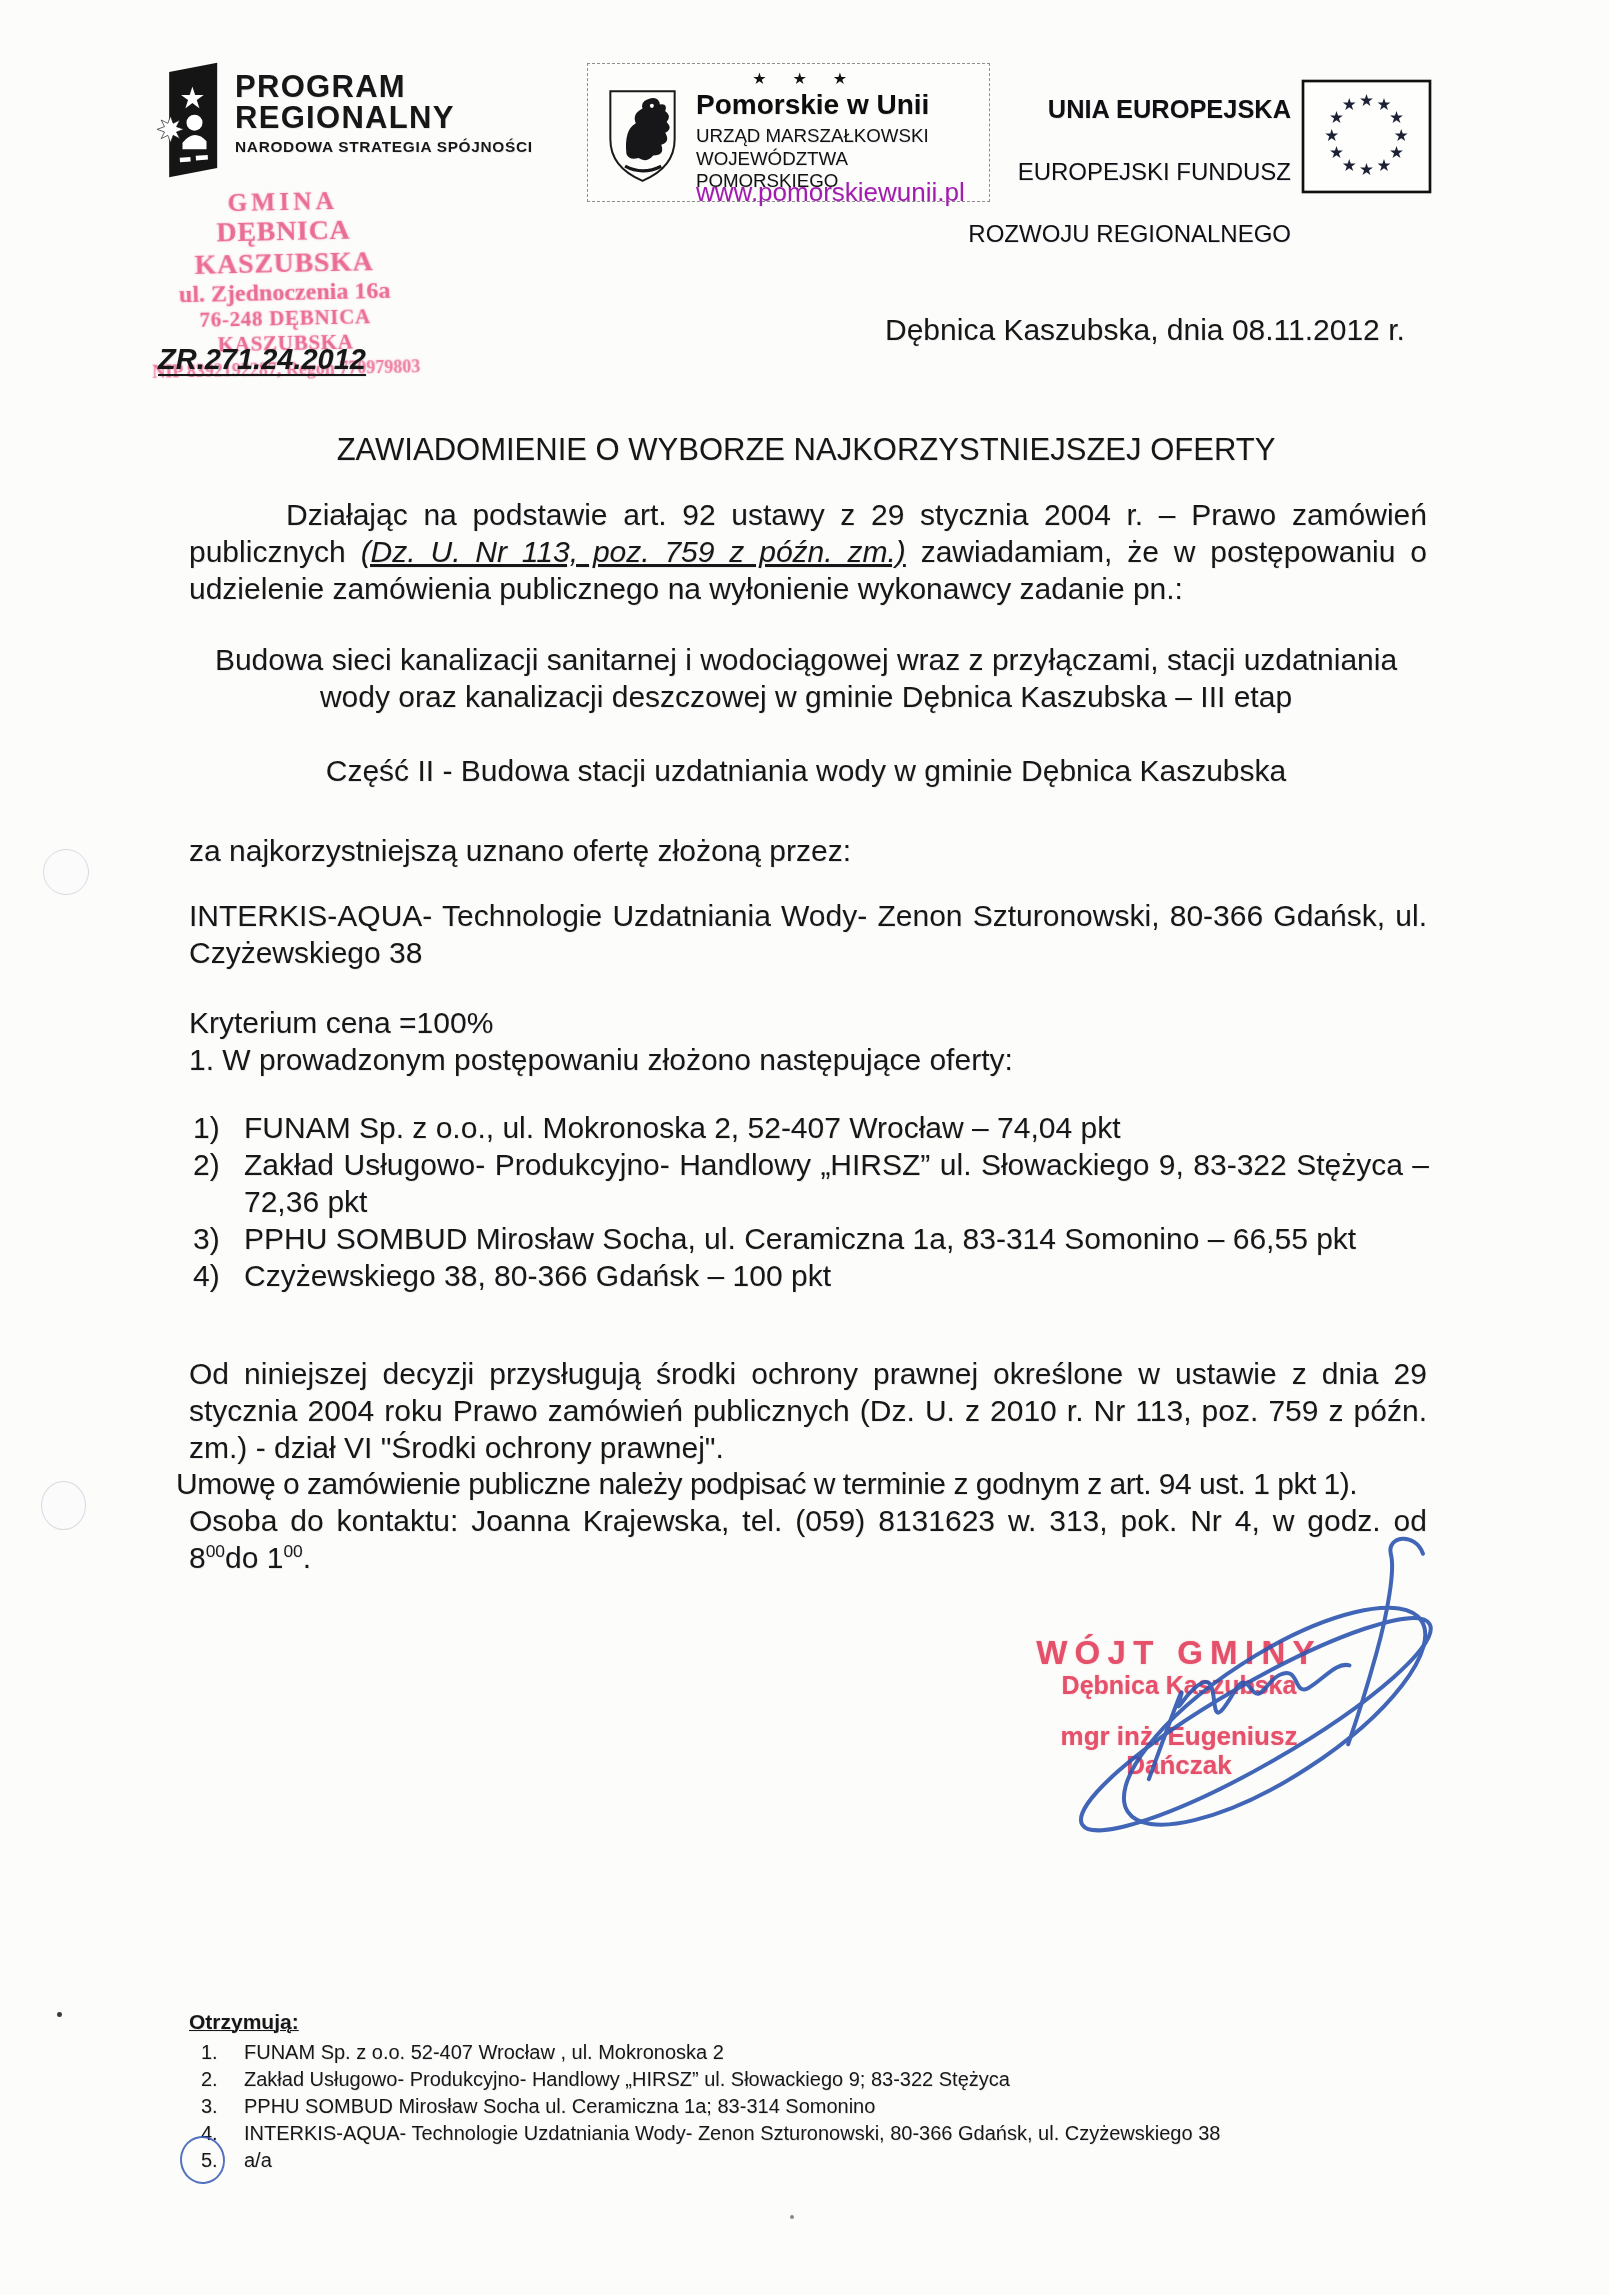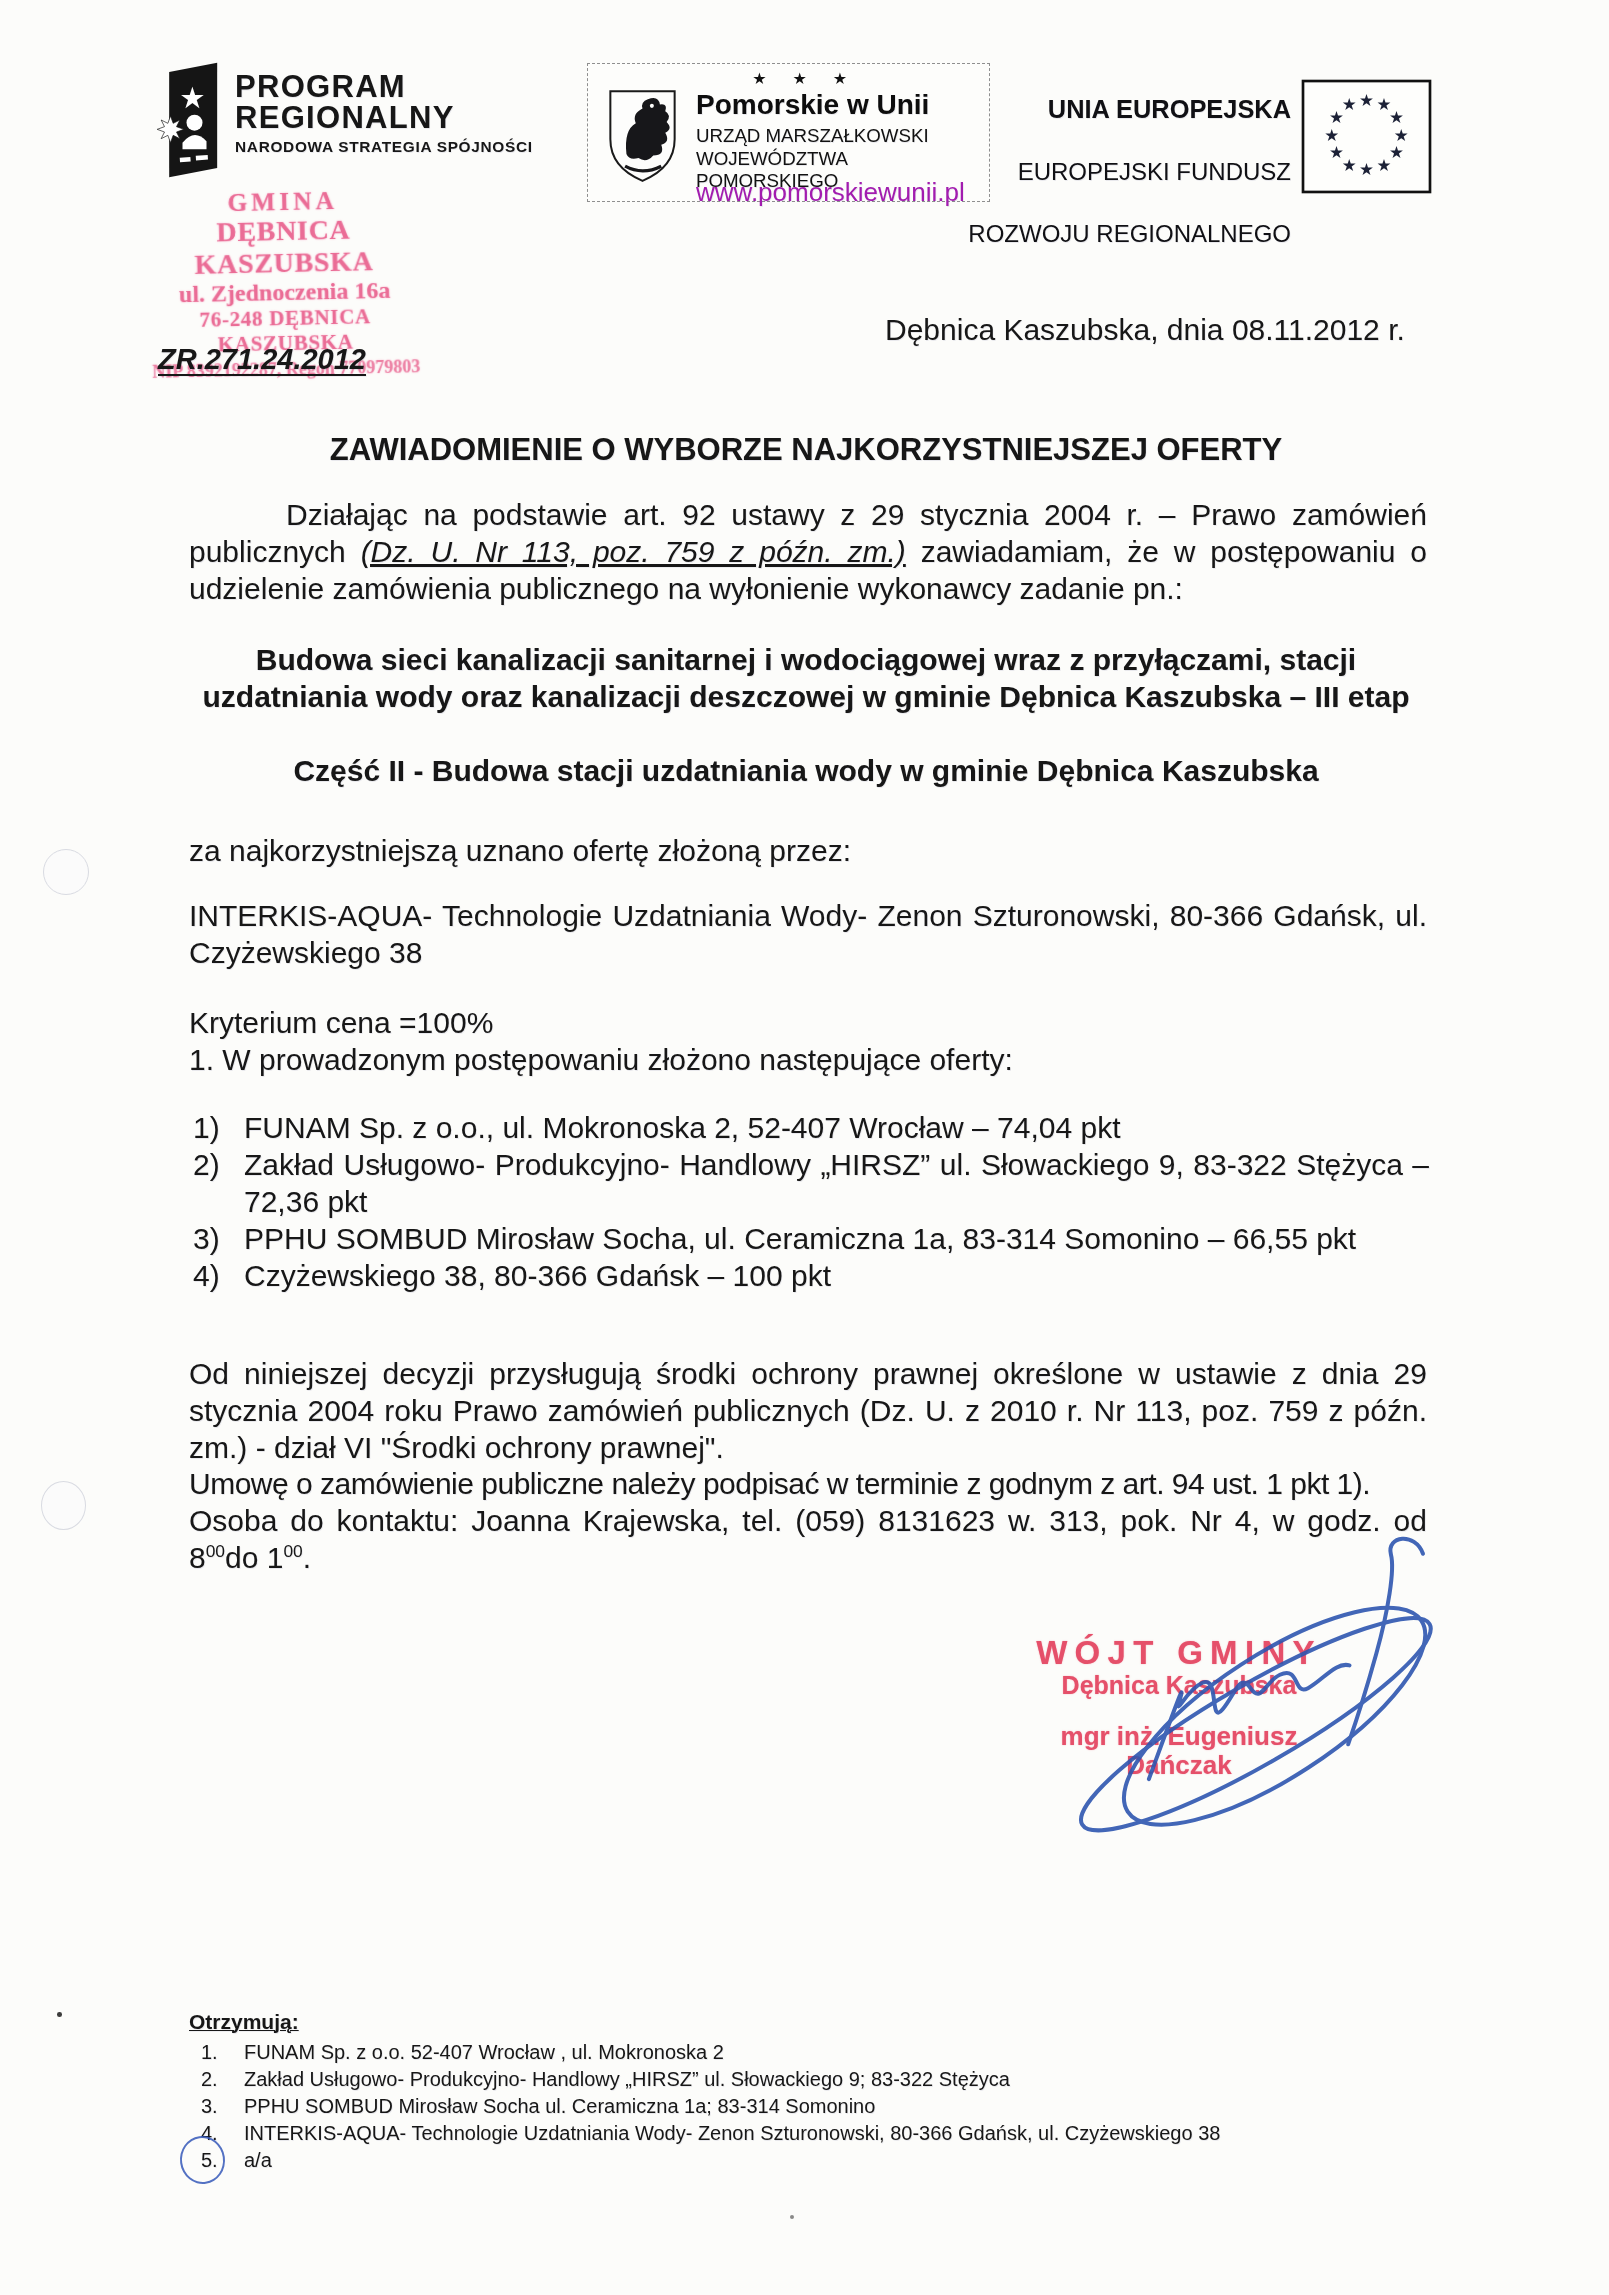--- a/index.html
+++ b/index.html
@@ -3,21 +3,21 @@
 <meta charset="utf-8">
 <style>
   html,body{margin:0;padding:0;background:#8a8a8a;}
   #page{position:relative;width:1609px;height:2295px;background:#fcfcfa;
         font-family:"Liberation Sans",sans-serif;color:#171717;overflow:hidden;}
   .abs{position:absolute;}
   .scan{text-shadow:0.7px 0.7px 0 rgba(60,60,120,0.10);}
   .body-text{font-size:30px;line-height:37px;}
   .just{text-align:justify;}
   .ctr{text-align:center;}
-  .b{font-weight:bold;}
+  .b{font-weight:normal;}
   .i{font-style:italic;text-decoration:underline;}
 
   
   .hleft-title{font-size:31px;line-height:31px;font-weight:bold;letter-spacing:1.3px;}
   .hleft-sub{font-size:15.4px;letter-spacing:0.7px;margin-top:5.3px;font-weight:bold;}
   .cbox{border:1.3px dashed #8f8f8f;width:401px;height:137px;background:#fdfdfb;}
   .cbox-stars{font-size:16px;letter-spacing:10.7px;text-align:center;width:220px;color:#111;}
   .cbox-title{font-size:28px;font-weight:bold;color:#0d0d0d;}
   .cbox-line{font-size:18.7px;line-height:22px;color:#111;}
   .cbox-url{font-size:26px;font-weight:normal;margin-top:6.7px;color:#a21caf;}
@@ -161,21 +161,21 @@
       <span class="num">3)</span>
       <div class="l">PPHU SOMBUD Mirosław Socha, ul. Ceramiczna 1a, 83-314 Somonino – 66,55 pkt</div>
     </div>
     <div class="offer">
       <span class="num">4)</span>
       <div class="l">Czyżewskiego 38, 80-366 Gdańsk – 100 pkt</div>
     </div>
   </div>
 
   <div class="abs body-text just scan" style="left:189px;top:1355px;width:1238px">Od niniejszej decyzji przysługują środki ochrony prawnej określone w ustawie z dnia 29 stycznia 2004 roku Prawo zamówień publicznych (Dz. U. z 2010 r. Nr 113, poz. 759 z późn. zm.) - dział VI "Środki ochrony prawnej".</div>
-  <div class="abs body-text tight scan" style="left:189px;top:1465px;width:1269px">Umowę o zamówienie publiczne należy podpisać w terminie z godnym z art. 94 ust. 1 pkt 1).</div>
+  <div class="abs body-text tight scan" style="left:176px;top:1465px;width:1269px">Umowę o zamówienie publiczne należy podpisać w terminie z godnym z art. 94 ust. 1 pkt 1).</div>
   <div class="abs body-text just scan" style="left:189px;top:1502px;width:1238px"><span>Osoba do kontaktu: Joanna Krajewska, tel. (059) 8131623 w. 313, pok. Nr 4, w godz. od 8</span><sup class="ss">00</sup><span>do 1</span><sup class="ss">00</sup><span>.</span></div>
 
   <div class="abs redstamp" style="left:1032px;top:1635px">
     <div class="rs1">WÓJT GMINY</div>
     <div class="rs2">Dębnica Kaszubska</div>
     <div class="rs3">mgr inż. Eugeniusz Dańczak</div>
   </div>
   <svg class="abs" style="left:955px;top:1517px" width="575" height="361" viewBox="0 0 860 540">
     <g fill="none" stroke="#2e56b0" stroke-width="6" stroke-linecap="round" opacity="0.9">
       <ellipse cx="450" cy="310" rx="300" ry="60" transform="rotate(-30 450 310)"></ellipse>

